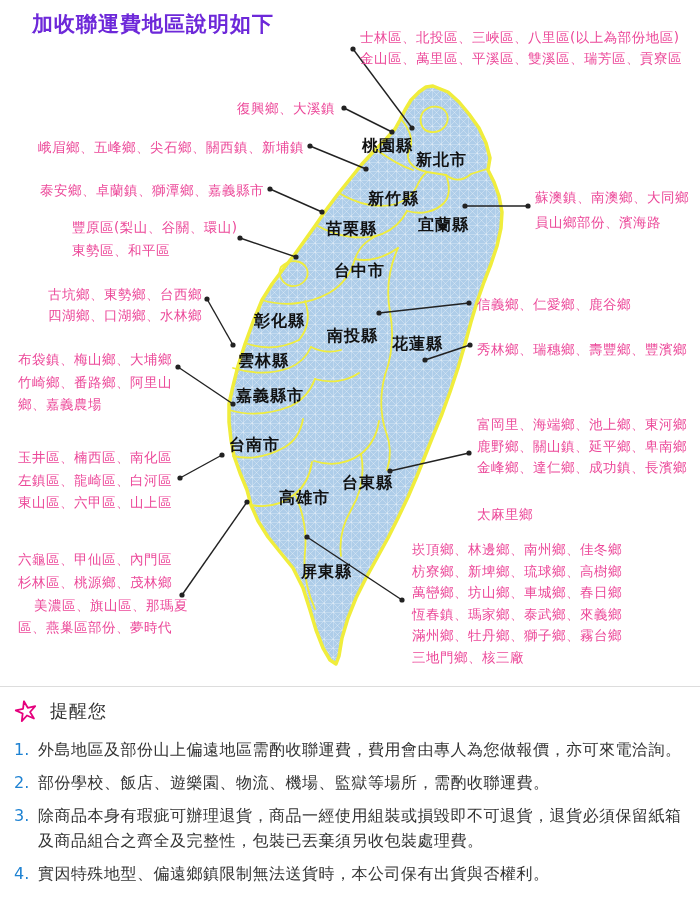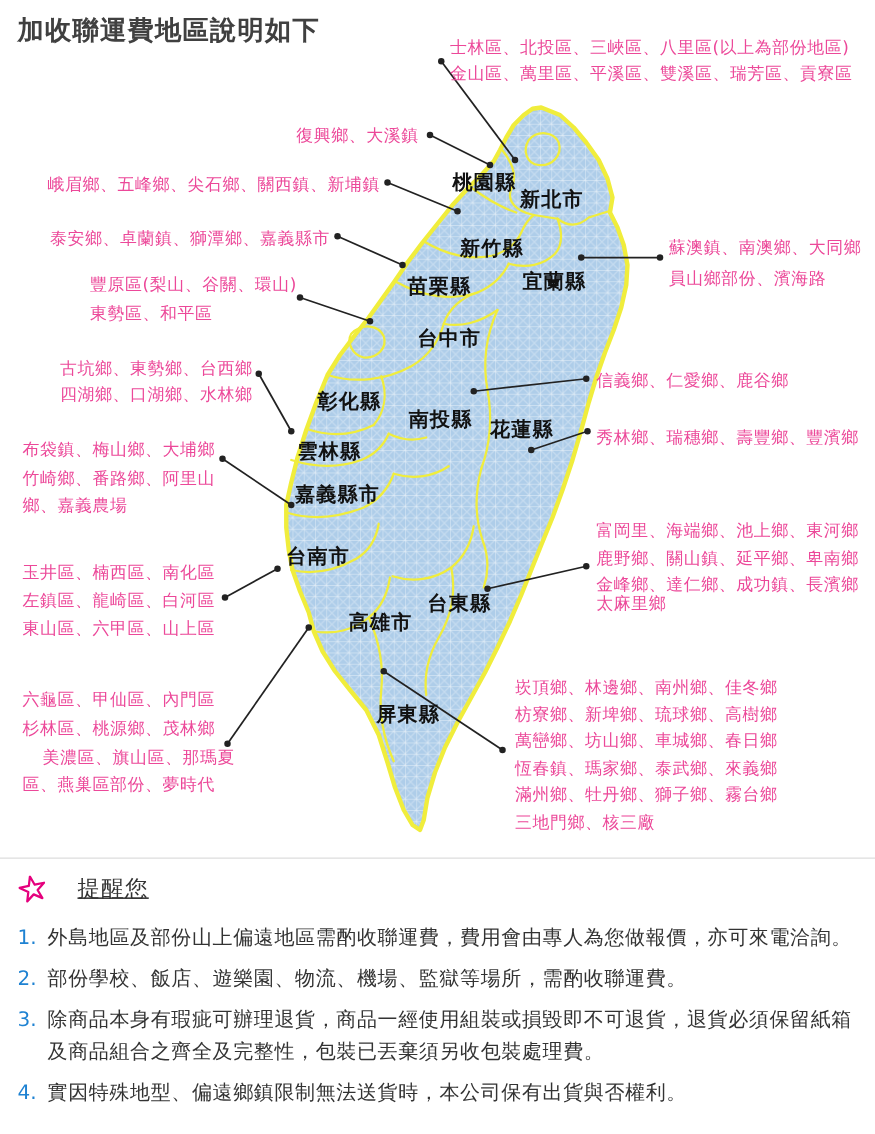--- a/index.html
+++ b/index.html
@@ -1,26 +1,26 @@
 <!DOCTYPE html>
 <html><head>
 <meta charset="utf-8">
 <style>
   html,body{margin:0;padding:0;background:#ffffff;}
   body{width:700px;height:907px;position:relative;overflow:hidden;
        font-family:"DejaVu Sans","Liberation Sans",sans-serif;}
-  .page-title{position:absolute;left:14px;top:10px;font-size:21px;font-weight:bold;
-       color:#404040;letter-spacing:1px;white-space:nowrap;}
+  .page-title{position:absolute;left:32px;top:10px;font-size:21px;font-weight:bold;
+       color:#6d28d9;letter-spacing:1px;white-space:nowrap;}
   #map-layer{position:absolute;left:0;top:0;width:700px;height:907px;}
   .ann{position:absolute;font-size:13.5px;color:#ec4899;white-space:nowrap;letter-spacing:.5px;}
   .maplabel{position:absolute;font-size:16px;font-weight:bold;color:#111;
        white-space:nowrap;letter-spacing:1px;}
   #reminder{position:absolute;left:0;top:686px;width:672px;border-top:1px solid #dddddd;
        padding:12px 14px 0 14px;}
-  .rem-head{display:flex;align-items:center;gap:24px;margin-bottom:14px;text-decoration:underline;}
+  .rem-head{display:flex;align-items:center;gap:12px;margin-bottom:14px;}
   .rem-head .txt{font-size:18px;color:#333;letter-spacing:1px;}
   .star-wrap{width:24px;height:24px;display:flex;align-items:center;justify-content:center;}
   .note{display:flex;margin-bottom:8px;font-size:16px;line-height:25px;color:#333;}
   .note .num{width:24px;flex:none;font-weight:normal;}
   .note .txt{flex:1;letter-spacing:.5px;}
 </style>
 </head>
 <body>
 
 <svg id="map-layer" viewBox="0 0 700 907" xmlns="http://www.w3.org/2000/svg">
@@ -152,21 +152,21 @@
 <div class="ann" style="left:18px;top:574px">杉林區、桃源鄉、茂林鄉</div>
 <div class="ann" style="left:34px;top:597px">美濃區、旗山區、那瑪夏</div>
 <div class="ann" style="left:18px;top:619px">區、燕巢區部份、夢時代</div>
 <div class="ann" style="left:535px;top:189px">蘇澳鎮、南澳鄉、大同鄉</div>
 <div class="ann" style="left:535px;top:214px">員山鄉部份、濱海路</div>
 <div class="ann" style="left:477px;top:296px">信義鄉、仁愛鄉、鹿谷鄉</div>
 <div class="ann" style="left:477px;top:341px">秀林鄉、瑞穗鄉、壽豐鄉、豐濱鄉</div>
 <div class="ann" style="left:477px;top:416px">富岡里、海端鄉、池上鄉、東河鄉</div>
 <div class="ann" style="left:477px;top:438px">鹿野鄉、關山鎮、延平鄉、卑南鄉</div>
 <div class="ann" style="left:477px;top:459px">金峰鄉、達仁鄉、成功鎮、長濱鄉</div>
-<div class="ann" style="left:477px;top:474px">太麻里鄉</div>
+<div class="ann" style="left:477px;top:506px">太麻里鄉</div>
 <div class="ann" style="left:412px;top:541px">崁頂鄉、林邊鄉、南州鄉、佳冬鄉</div>
 <div class="ann" style="left:412px;top:563px">枋寮鄉、新埤鄉、琉球鄉、高樹鄉</div>
 <div class="ann" style="left:412px;top:584px">萬巒鄉、坊山鄉、車城鄉、春日鄉</div>
 <div class="ann" style="left:412px;top:606px">恆春鎮、瑪家鄉、泰武鄉、來義鄉</div>
 <div class="ann" style="left:412px;top:627px">滿州鄉、牡丹鄉、獅子鄉、霧台鄉</div>
 <div class="ann" style="left:412px;top:649px">三地門鄉、核三廠</div>
 
 <div id="reminder">
   <div class="rem-head">
     <span class="star-wrap">

